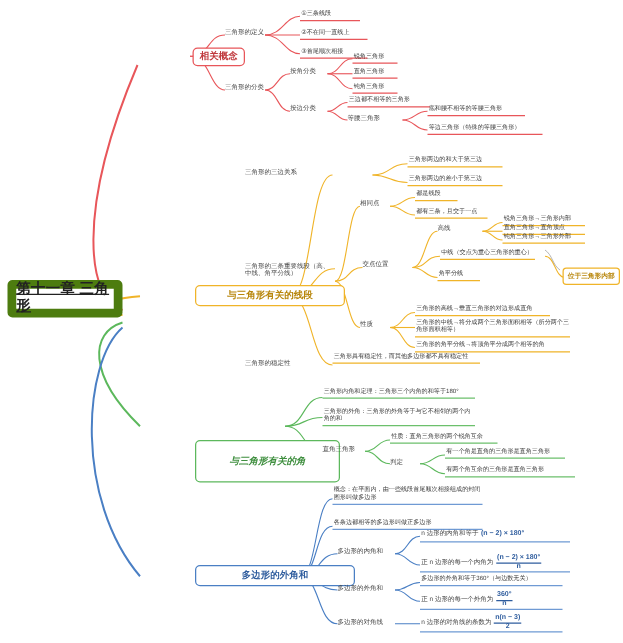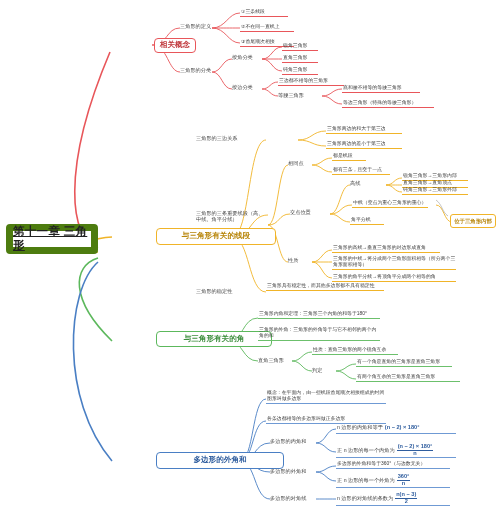--- a/index.html
+++ b/index.html
@@ -152,21 +152,21 @@
   <div class="node boxed" style="left:450px;top:214px;width:46px;height:14px;">位于三角形内部</div>
 
   <div class="node l2" style="left:288px;top:257px;width:20px;">性质</div>
   <div class="node leaf yel" style="left:332px;top:245px;width:108px;">三角形的高线→垂直三角形的对边形成直角</div>
   <div class="node leaf yel" style="left:332px;top:256px;width:124px;">三角形的中线→将分成两个三角形面积相等（所分两个三角形面积相等）</div>
   <div class="node leaf yel" style="left:332px;top:274px;width:124px;">三角形的角平分线→将顶角平分成两个相等的角</div>
 
   <div class="node l2" style="left:196px;top:288px;width:44px;">三角形的稳定性</div>
   <div class="node leaf yel" style="left:266px;top:283px;width:118px;">三角形具有稳定性，而其他多边形都不具有稳定性</div>
 
-  <div class="node l1 grn" style="left:112px;top:331px;width:116px;height:16px;">与三角形有关的角</div>
+  <div class="node l1 grn" style="left:112px;top:352px;width:116px;height:34px;font-style:italic;">与三角形有关的角</div>
 
   <div class="node leaf grn" style="left:258px;top:311px;width:122px;">三角形内角和定理：三角形三个内角的和等于180°</div>
   <div class="node leaf grn" style="left:258px;top:327px;width:122px;">三角形的外角：三角形的外角等于与它不相邻的两个内角的和</div>
 
   <div class="node l2" style="left:258px;top:357px;width:36px;">直角三角形</div>
   <div class="node leaf grn" style="left:312px;top:347px;width:86px;">性质：直角三角形的两个锐角互余</div>
   <div class="node l2" style="left:312px;top:367px;width:18px;">判定</div>
   <div class="node leaf grn" style="left:356px;top:359px;width:96px;">有一个角是直角的三角形是直角三角形</div>
   <div class="node leaf grn" style="left:356px;top:374px;width:104px;">有两个角互余的三角形是直角三角形</div>
 

